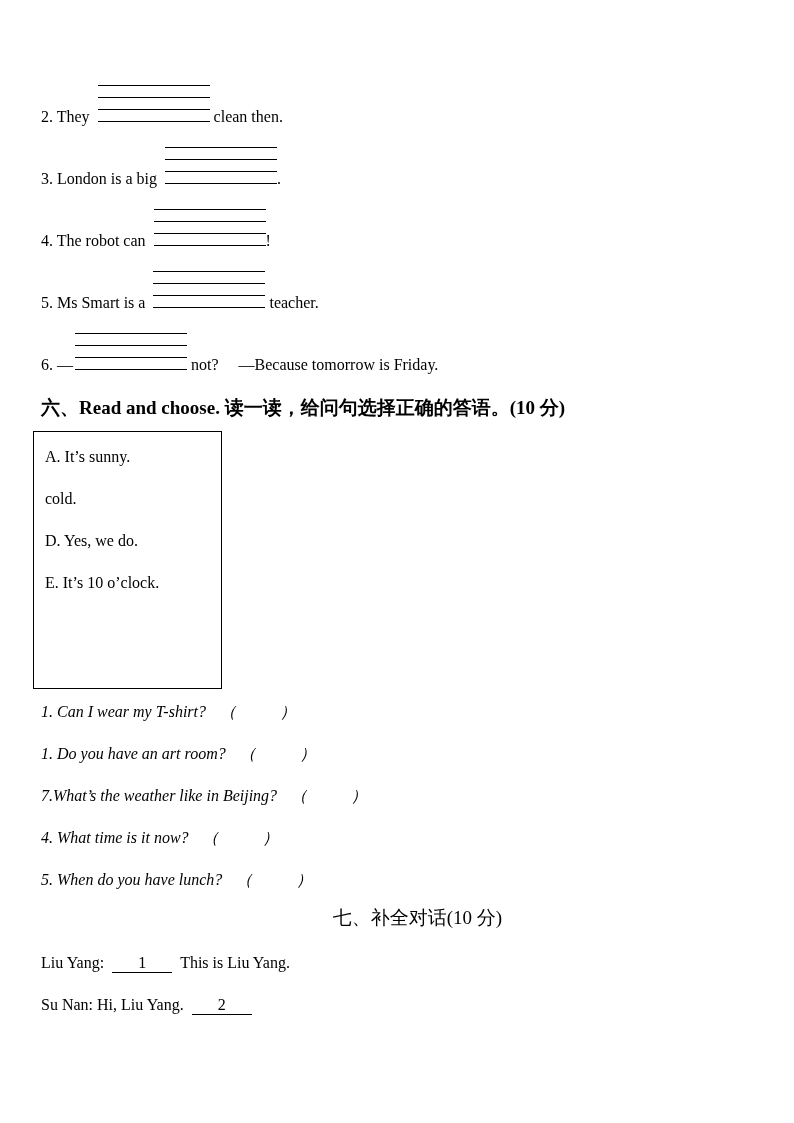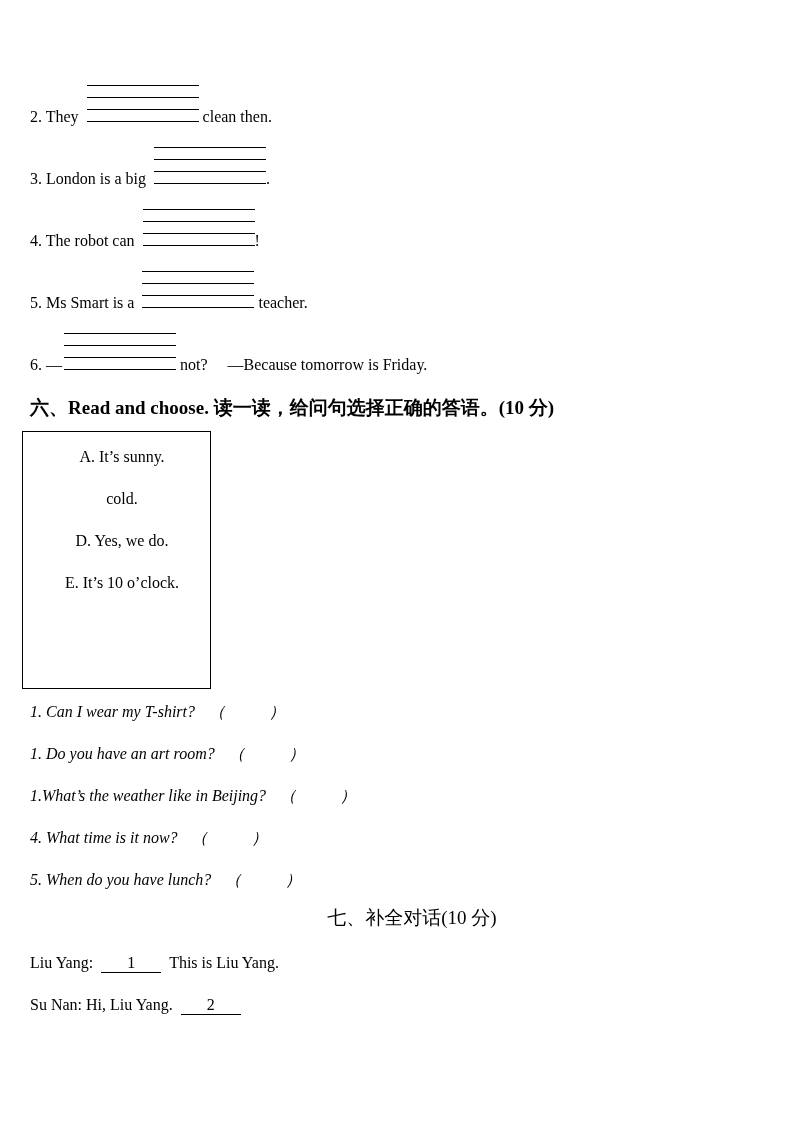--- a/index.html
+++ b/index.html
@@ -9,21 +9,21 @@
   }
   .page {
     position: relative;
     width: 794px;
     height: 1123px;
     background: #ffffff;
     color: #000000;
     font-family: "Liberation Serif", "DejaVu Serif", serif;
     font-size: 16px;
     box-sizing: border-box;
-    padding-left: 22px;
+    padding-left: 33px;
     overflow: hidden;
   }
 
   
   .fill-item {
     margin: 22px 0 0 8px;
     line-height: 1;
     white-space: nowrap;
   }
   .fill-item.first { margin-top: 85px; }
@@ -58,21 +58,20 @@
   }
 
   
   .choice-box {
     width: 176px;
     height: 252px;
     border: 1px solid #000000;
     margin-top: 11px;
     padding: 4px 0 0 11px;
     box-sizing: content-box;
-    text-align: center;
   }
   .choice-box p {
     margin: 0;
     line-height: 42px;
     white-space: nowrap;
   }
 
   
   .questions { margin-top: 2px; }
   .question {
@@ -122,21 +121,21 @@
   <div class="choice-box">
     <p>A. It’s sunny.</p>
     <p>cold.</p>
     <p>D. Yes, we do.</p>
     <p>E. It’s 10 o’clock.</p>
   </div>
 
   <div class="questions">
     <p class="question"><span>1. Can I wear my T-shirt?</span><span class="paren-open">（</span><span class="paren-close">）</span></p>
     <p class="question"><span>1. Do you have an art room?</span><span class="paren-open">（</span><span class="paren-close">）</span></p>
-    <p class="question"><span>1.What’s the weather like in Beijing?</span><span class="paren-open">（</span><span class="paren-close">）</span></p>
+    <p class="question"><span>7.What’s the weather like in Beijing?</span><span class="paren-open">（</span><span class="paren-close">）</span></p>
     <p class="question"><span>4. What time is it now?</span><span class="paren-open">（</span><span class="paren-close">）</span></p>
     <p class="question"><span>5. When do you have lunch?</span><span class="paren-open">（</span><span class="paren-close">）</span></p>
   </div>
 
   <h2 class="sec-heading normal-weight">七、补全对话(10 分)</h2>
 
   <div class="dialog">
     <p class="dialog-line"><span>Liu Yang:</span><span class="num-blank">1</span><span>This is Liu Yang.</span></p>
     <p class="dialog-line"><span>Su Nan: Hi, Liu Yang.</span><span class="num-blank">2</span><span></span></p>
   </div>

